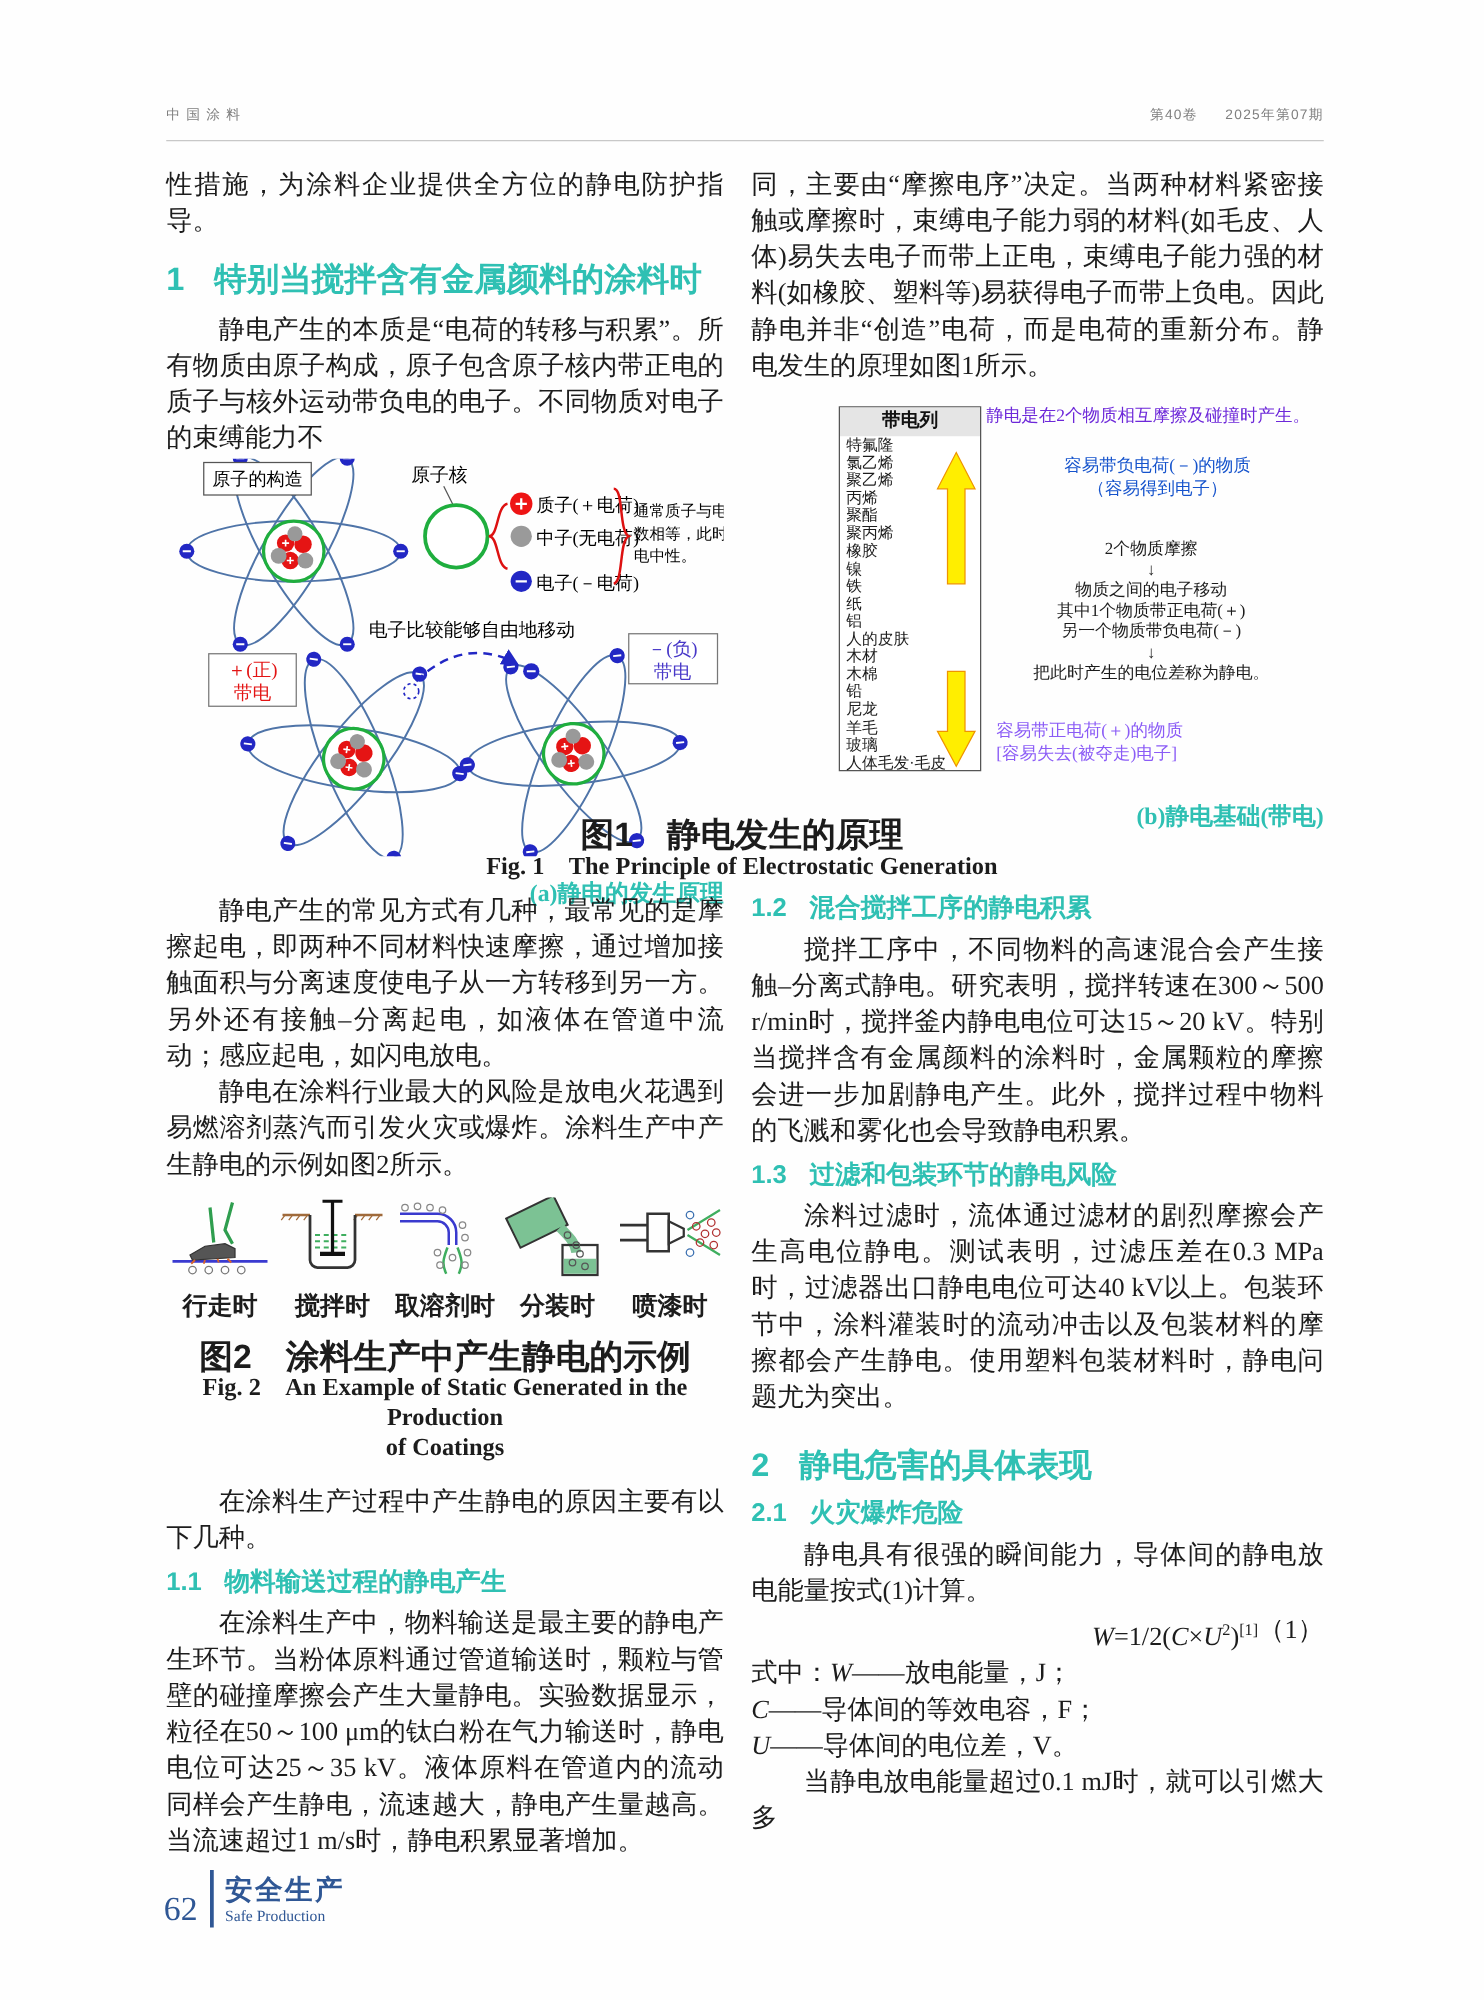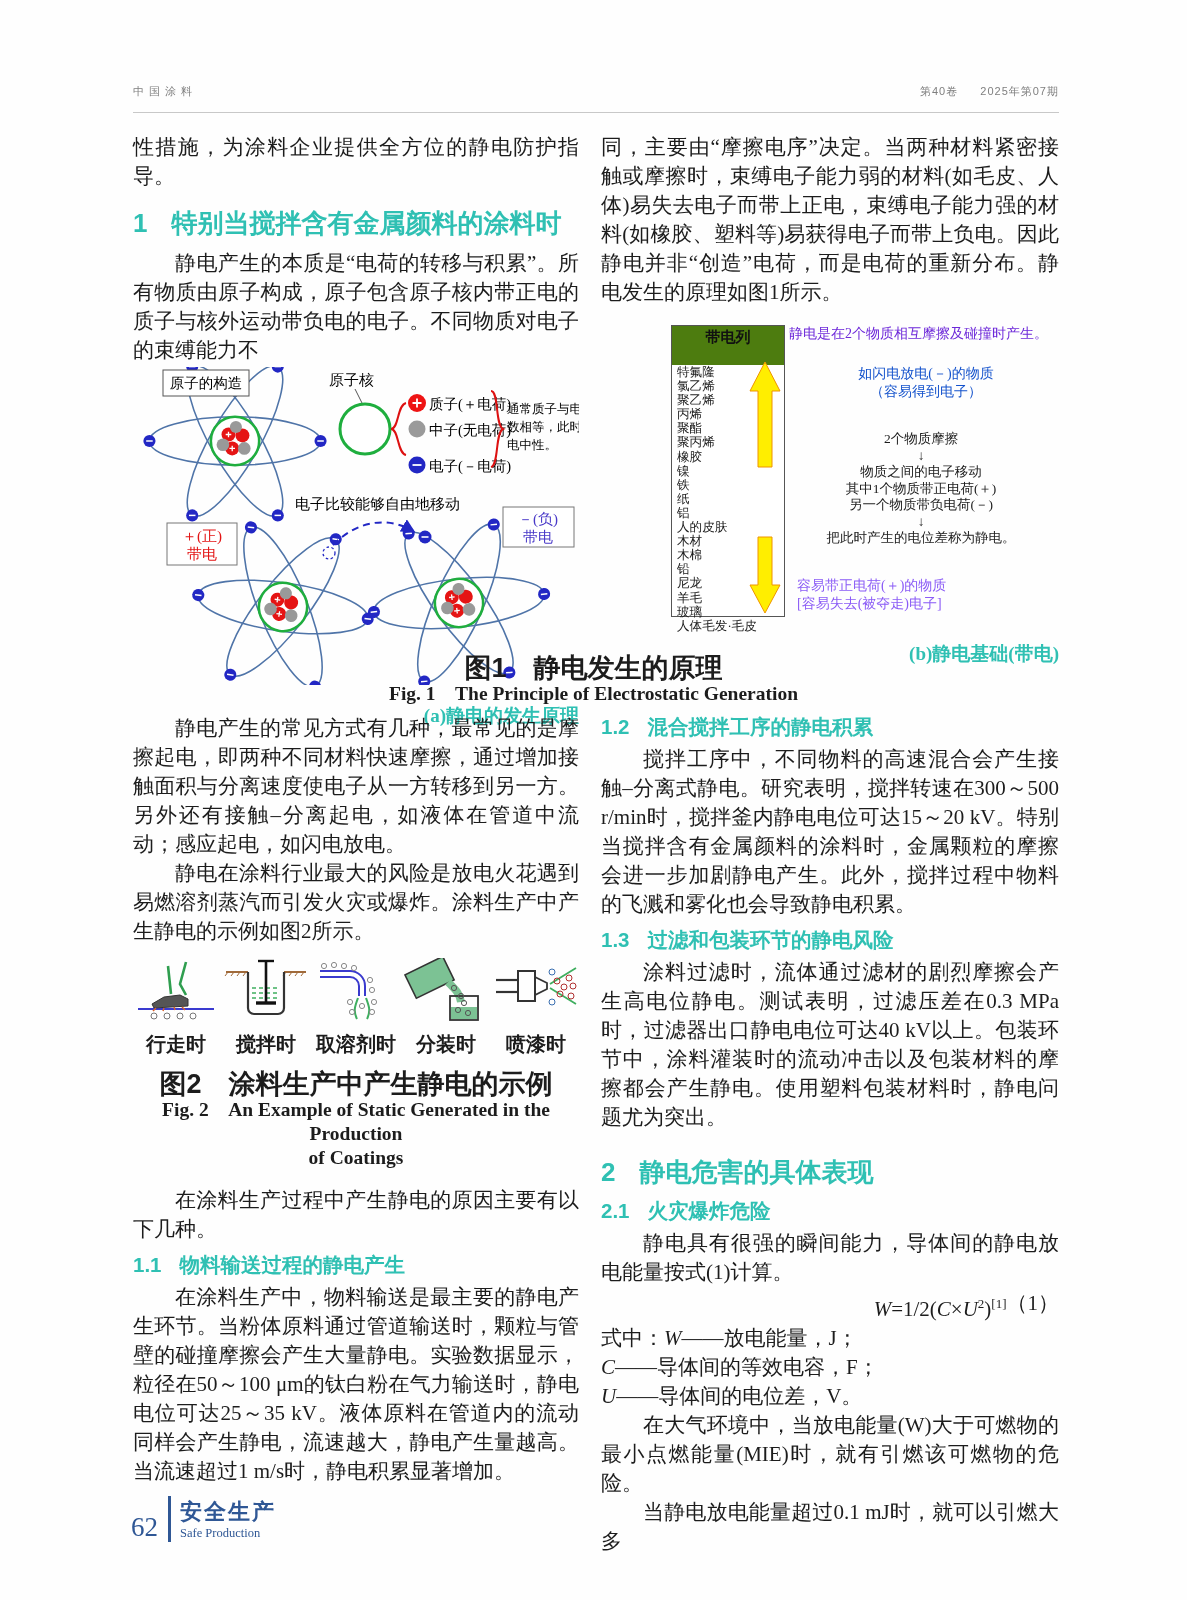--- a/index.html
+++ b/index.html
@@ -38,21 +38,21 @@
   #fig1caption{position:absolute;left:0;top:655px;width:1187px;}
 
   
   .fig1a{display:block;margin-top:2px;}
   .fig1a text{font-family:"Liberation Serif","DejaVu Serif",serif;}
 
   
   #fig1b{position:relative;height:298px;margin-top:18px;font-family:"Liberation Serif",serif;}
   .tb-box{position:absolute;left:70px;top:0;width:114px;height:292px;border:1px solid #555;
           box-sizing:border-box;background:#fff;}
-  .tb-head{height:39px;line-height:23px;text-align:center;background:#4d7c0f;font-weight:bold;
+  .tb-head{height:23px;line-height:23px;text-align:center;background:#e5e5e5;font-weight:bold;
            font-size:15px;color:#111;}
   .tb-list{padding-left:5px;}
   .tb-item{font-size:12.6px;line-height:14.1px;white-space:nowrap;}
   .tb-arrows{position:absolute;left:146px;top:24px;}
   .tb-note{position:absolute;font-size:14px;line-height:18px;}
   .tb-top{left:188px;top:0;width:272px;color:#6d28d9;}
   .tb-neg{left:196px;top:40px;width:258px;text-align:center;color:#1553cc;}
   .tb-flow{position:absolute;left:186px;top:106px;width:268px;text-align:center;
            font-size:13.5px;line-height:16.5px;color:#1c1c1c;}
   .tb-pos{left:196px;top:252px;width:258px;text-align:left;color:#8b5cf6;}
@@ -199,21 +199,21 @@
             <div class="tb-item">玻璃</div>
             <div class="tb-item">人体毛发·毛皮</div>
           </div>
       </div>
       <svg class="tb-arrows" width="36" height="266" viewBox="0 0 36 266">
         <polygon points="18,13 33,42 25,42 25,118 11,118 11,42 3,42" fill="#ffee00" stroke="#ef9400" stroke-width="1"></polygon>
         <polygon points="11,188 25,188 25,236 33,236 18,264 3,236 11,236" fill="#ffee00" stroke="#ef9400" stroke-width="1"></polygon>
       </svg>
       <div class="tb-note tb-top">静电是在2个物质相互摩擦及碰撞时产生。</div>
       <div class="tb-note tb-neg">
-        <div>如闪电放电(－)的物质</div>
+        <div>容易带负电荷(－)的物质</div>
         <div>（容易得到电子）</div>
       </div>
       <div class="tb-flow">
         <div>2个物质摩擦</div>
         <div>↓</div>
         <div>物质之间的电子移动</div>
         <div>其中1个物质带正电荷(＋)</div>
         <div>另一个物质带负电荷(－)</div>
         <div>↓</div>
         <div>把此时产生的电位差称为静电。</div>
@@ -352,21 +352,20 @@
       <span class="num">2.1</span><span>火灾爆炸危险</span>
     </div>
     <p class="p">静电具有很强的瞬间能力，导体间的静电放电能量按式(1)计算。</p>
     <div class="formula">
       <span><i>W</i><span>=1/2(</span><i>C</i><span>×</span><i>U</i><sup>2</sup><span>)</span><sup>[1]</sup></span>
       <span>（1）</span>
     </div>
     <p class="p defline noind"><span>式中：</span><i>W</i><span>——放电能量，J；</span></p>
     <p class="p defline noind"><span></span><i>C</i><span>——导体间的等效电容，F；</span></p>
     <p class="p defline noind"><span></span><i>U</i><span>——导体间的电位差，V。</span></p>
-    <p class="p">在大气环境中，当放电能量(W)大于可燃物的最小点燃能量(MIE)时，就有引燃该可燃物的危险。</p>
     <p class="p">当静电放电能量超过0.1 mJ时，就可以引燃大多</p>
   </div>
 
   <div id="footer">
     <div class="pno">62</div>
     <div class="bar"></div>
     <div>
       <div class="cn">安全生产</div>
       <div class="en">Safe Production</div>
     </div>

